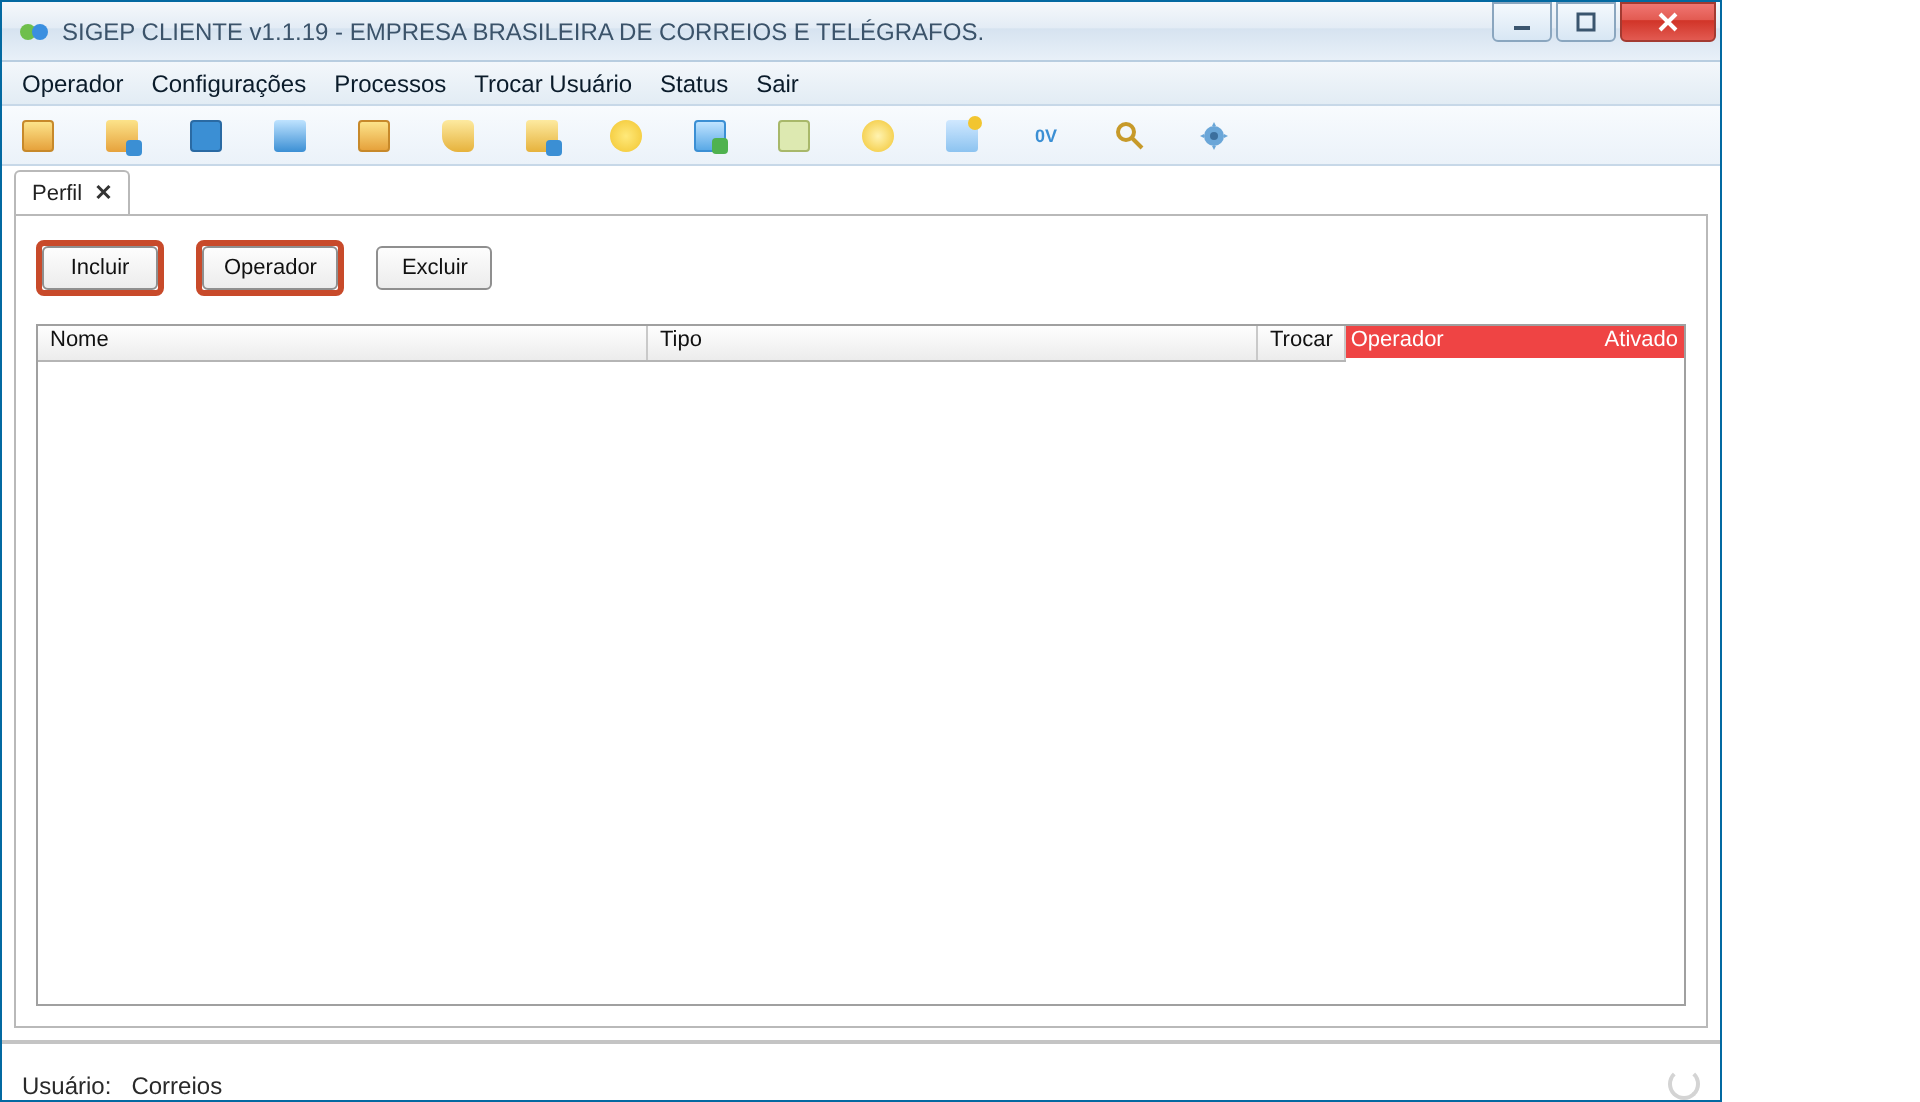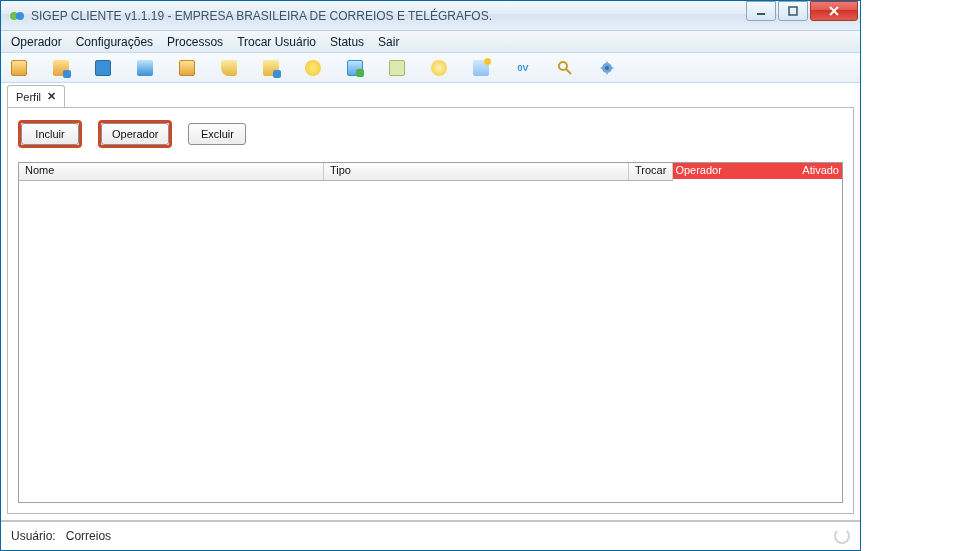--- a/index.html
+++ b/index.html
@@ -181,21 +181,21 @@
     .tr { display: flex; height: 16px; font-size: 11px; }
     .tr.selected { background: #ef4444; color: #fff; }
     .td { padding: 1px 2px; border-right: 1px solid transparent; }
     
     .bottom-row { display: flex; justify-content: flex-end; margin-top: 8px; }
     
     .statusbar {
       height: 30px;
       border-top: 2px solid #c4c4c4;
       display: flex;
-      align-items: center;
+      align-items: flex-end;
       padding: 0 10px;
       background: #fff;
       color: #2a2a2a;
       font-size: 12px;
       justify-content: space-between;
     }
     .spinner {
       width: 16px; height: 16px;
       border: 2px solid #d4d4d4;
       border-top-color: transparent;

